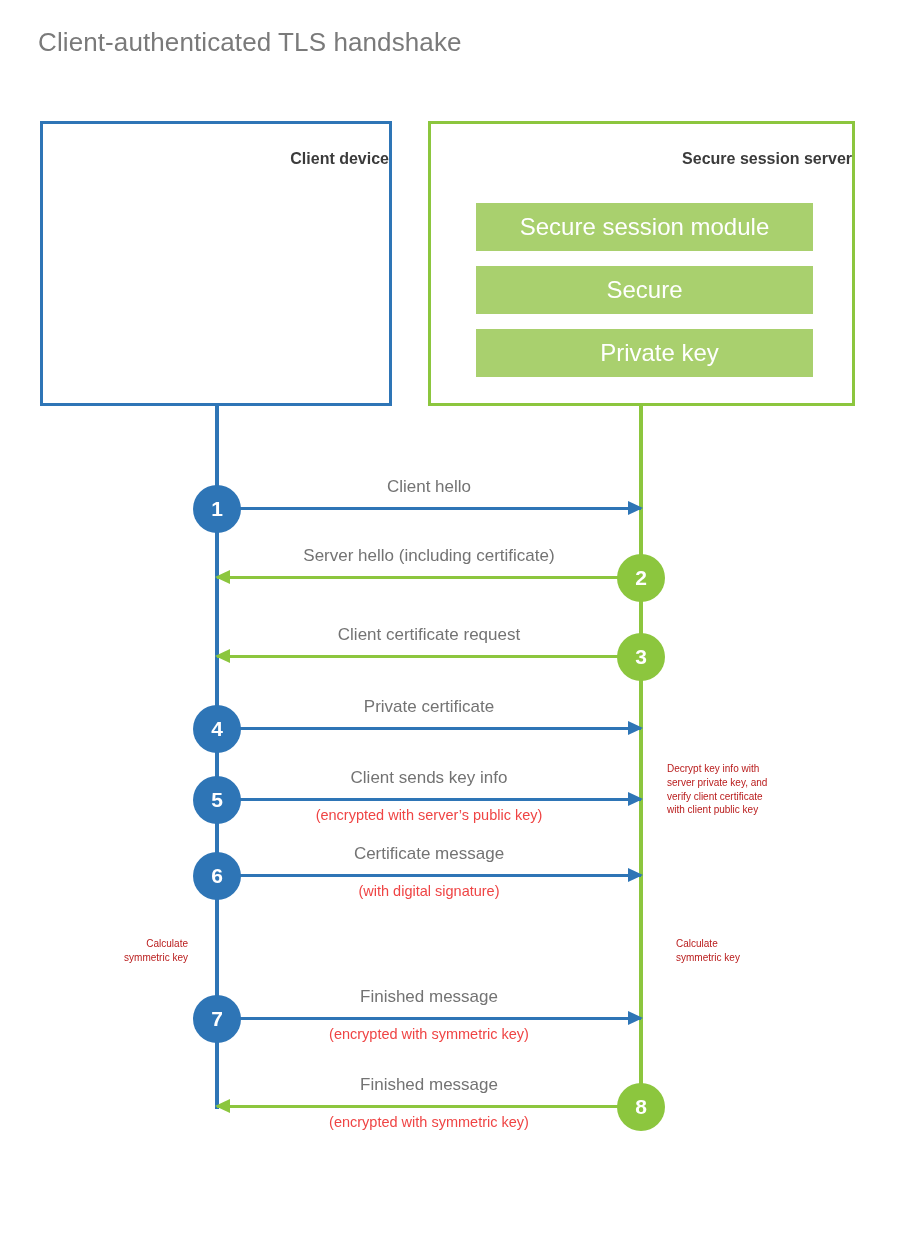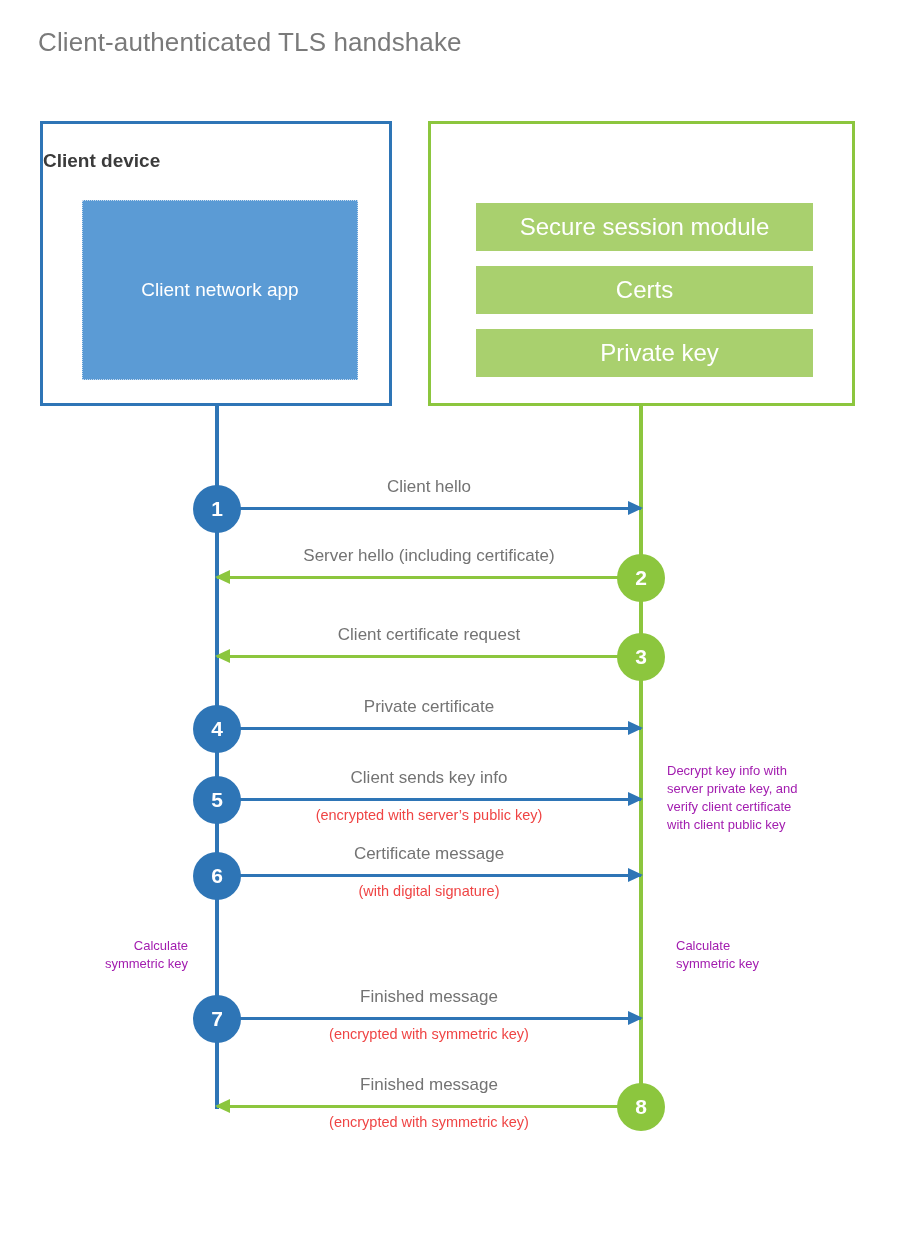--- a/index.html
+++ b/index.html
@@ -50,22 +50,22 @@
     top: 121px;
     width: 427px;
     height: 285px;
     border: 3px solid #8CC63E;
   }
   .party-title {
     position: absolute;
     left: 0;
     right: 0;
     top: 26px;
-    text-align: left;
-    font-size: 19px;
+    text-align: right;
+    font-size: 16px;
     font-weight: bold;
     color: #3b3b3b;
   }
 
   
   #client-app {
     position: absolute;
     left: 39px;
     top: 76px;
     width: 276px;
@@ -187,45 +187,44 @@
     color: #ffffff;
     font-size: 21px;
     font-weight: bold;
   }
   .step-circle.blue { background: #2E75B6; left: 193px; }
   .step-circle.green { background: #8CC63E; left: 617px; }
 
   
   .side-note {
     position: absolute;
-    font-size: 13px;
+    font-size: 10px;
     line-height: 1.38;
-    color: #a21caf;
+    color: #b91c1c;
     white-space: pre-line;
   }
   #note-decrypt { left: 667px; top: 762px; width: 200px; text-align: left; }
   #note-calc-client { left: 30px; top: 937px; width: 158px; text-align: right; }
   #note-calc-server { left: 676px; top: 937px; width: 190px; text-align: left; }
 </style>
 </head>
 <body>
 
 <div id="canvas">
 
   <div class="page-title">Client-authenticated TLS handshake</div>
 
   <div class="party-box" id="client-box">
     <div class="party-title">Client device</div>
-    <div id="client-app">Client network
-app</div>
   </div>
 
   <div class="party-box" id="server-box">
+    <div class="party-title">Secure session server</div>
     <div class="server-bar" id="server-bar-0">Secure session module</div>
-    <div class="server-bar" id="server-bar-1">Certs</div>
+    <div class="server-bar" id="server-bar-1">Secure</div>
     <div class="server-bar" id="server-bar-2">Private key</div>
   </div>
 
   <div class="lifeline" id="lifeline-client"></div>
   <div class="lifeline" id="lifeline-server"></div>
 
   <div id="messages-layer">
       <div class="msg" style="top: 507px;">
         <div class="msg-line blue"></div>
         <div class="arrow-head right"></div>

